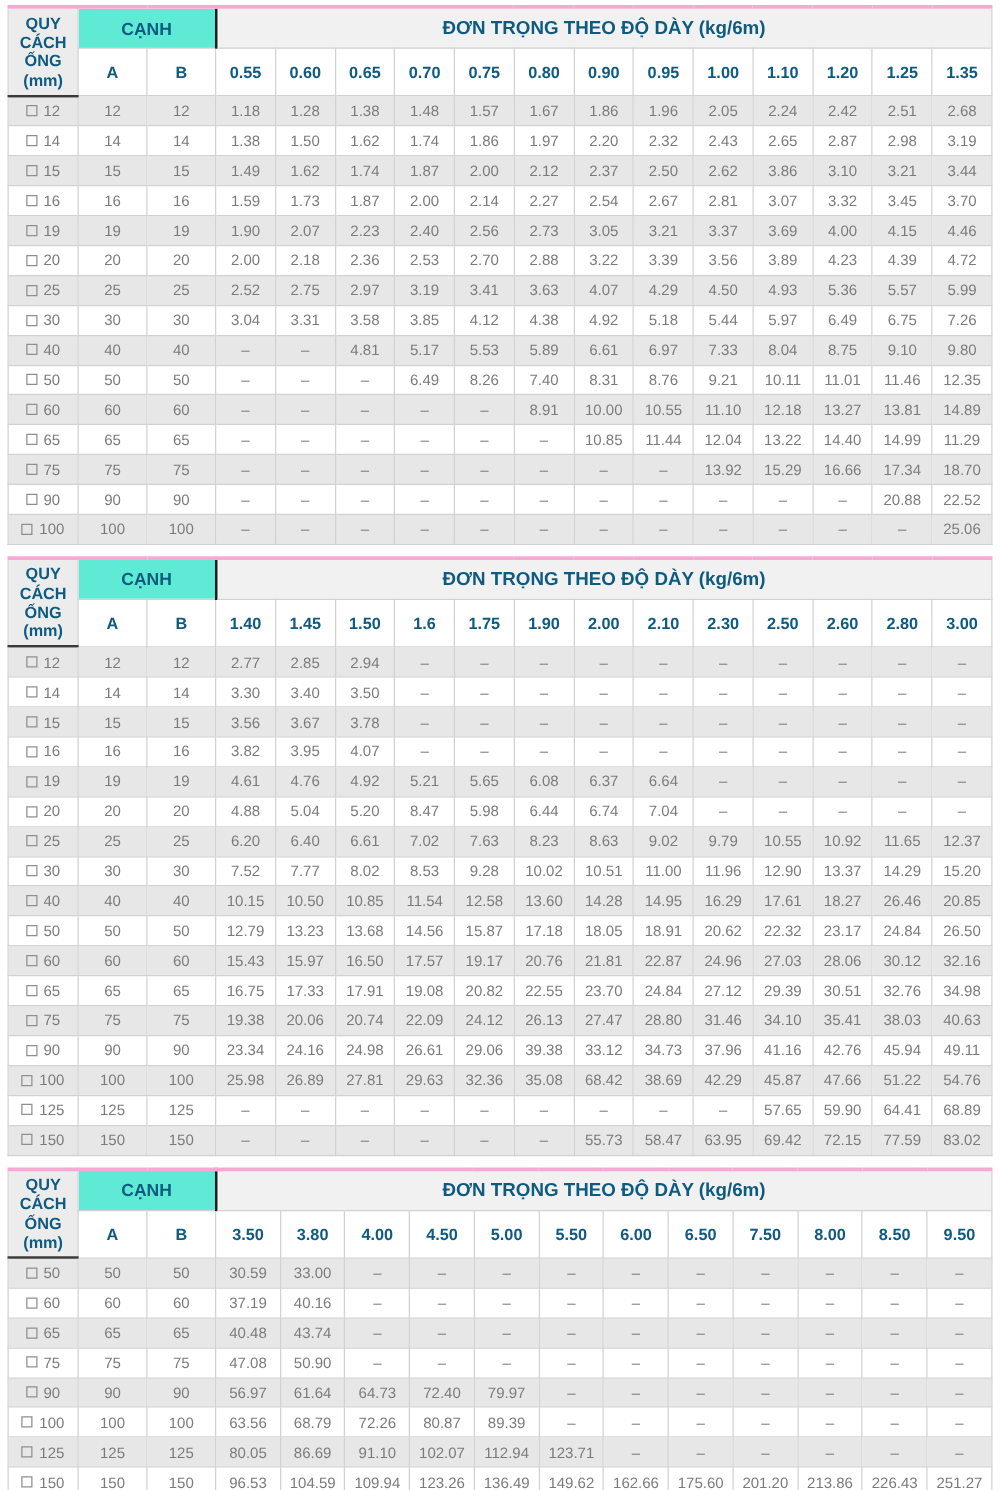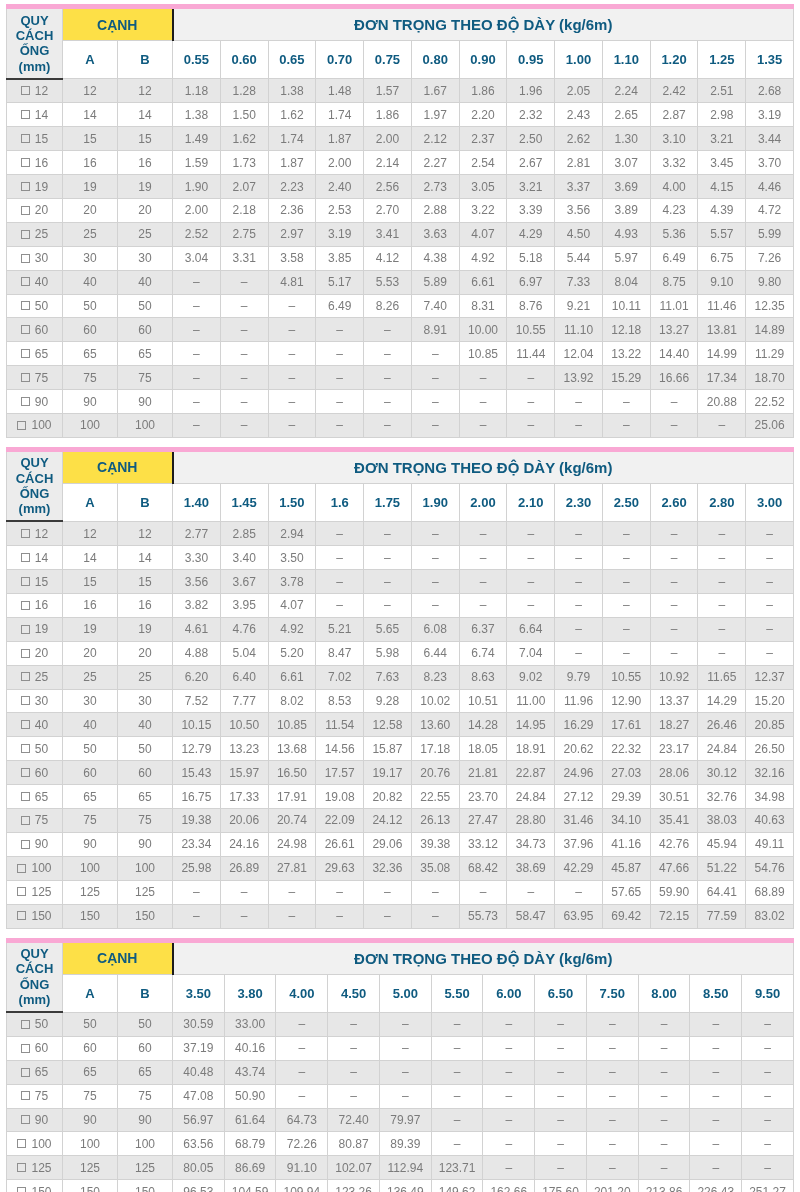--- a/index.html
+++ b/index.html
@@ -2,32 +2,32 @@
 <html><head>
 <meta charset="utf-8">
 <style>
   html,body { margin:0; padding:0; background:#ffffff; }
   body { width:800px; height:1192px; overflow:hidden;
          font-family:"Liberation Sans", sans-serif; }
   .page { padding:4px 6px 0 6px; }
   .table-section { margin:0 0 9px 0; }
 
   table { border-collapse:collapse; table-layout:fixed; width:788px;
-          border-top:5px solid #f9a8d4; }
+          border-top:3px solid #f9a8d4; }
   th, td { border:1px solid #d2d2d2; text-align:center; padding:0;
            overflow:hidden; white-space:nowrap; }
 
   thead th { color:#0f5b80; font-weight:bold; }
   tr.top th { height:31px; }
   tr.sub th { height:37px; background:#ffffff; font-size:13px; }
 
   th.spec { background:#ececec; font-size:13px; line-height:1.18;
             border-bottom:2px solid #3a3a3a; white-space:normal;
             padding:0 3px; }
-  th.side { background:#fde047; font-size:14px;margin-top:24px; }
+  th.side { background:#5eead4; font-size:14px;margin-top:24px; }
   th.band { background:#f1f1f1; font-size:15px;
             border-left:2px solid #1c1c1c; }
 
   tbody td { height:22.9px; font-size:12px; color:#7b7b7b;
              line-height:1; }
   tbody tr.odd { background:#e7e7e7;padding-left:16px; }
 
   td.size .sq { display:inline-block; width:7px; height:7px;
                 border:1px solid #8f8f8f; margin-right:5px;
                 vertical-align:middle; position:relative; top:-1px;
@@ -124,21 +124,21 @@
             <td>15</td>
             <td>1.49</td>
             <td>1.62</td>
             <td>1.74</td>
             <td>1.87</td>
             <td>2.00</td>
             <td>2.12</td>
             <td>2.37</td>
             <td>2.50</td>
             <td>2.62</td>
-            <td>1.30</td>
+            <td>3.86</td>
             <td>3.10</td>
             <td>3.21</td>
             <td>3.44</td>
           </tr>
           <tr class="">
             <td class="size"><span class="sq"></span><span>16</span></td>
             <td>16</td>
             <td>16</td>
             <td>1.59</td>
             <td>1.73</td>

